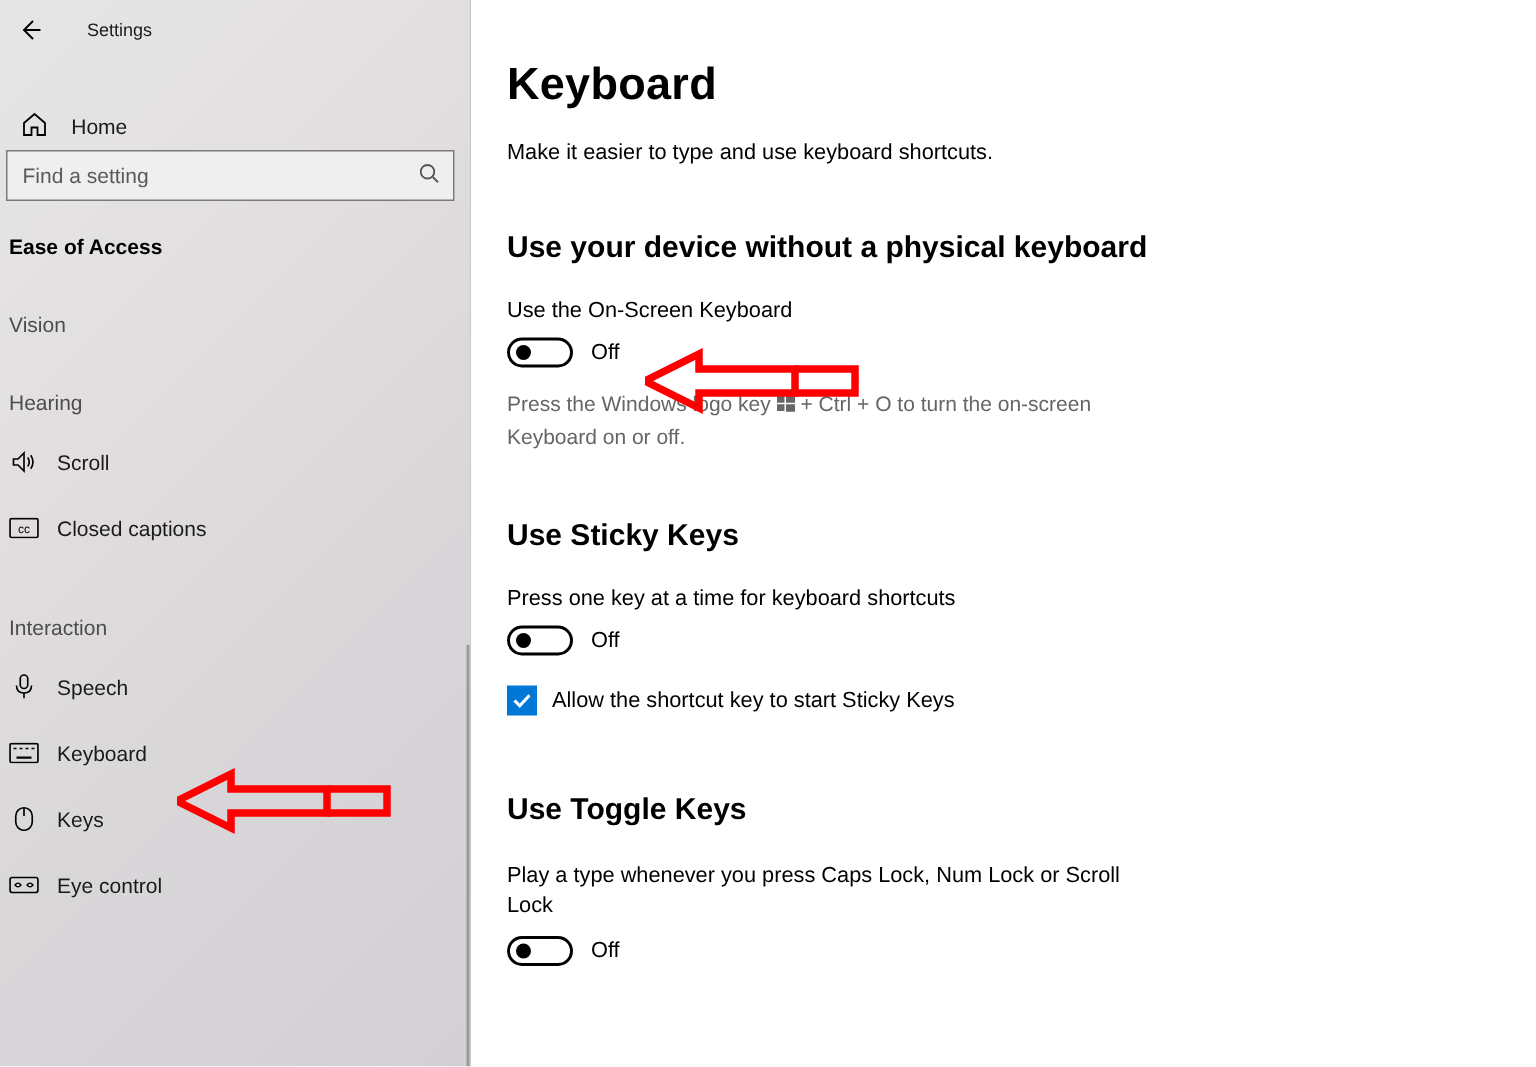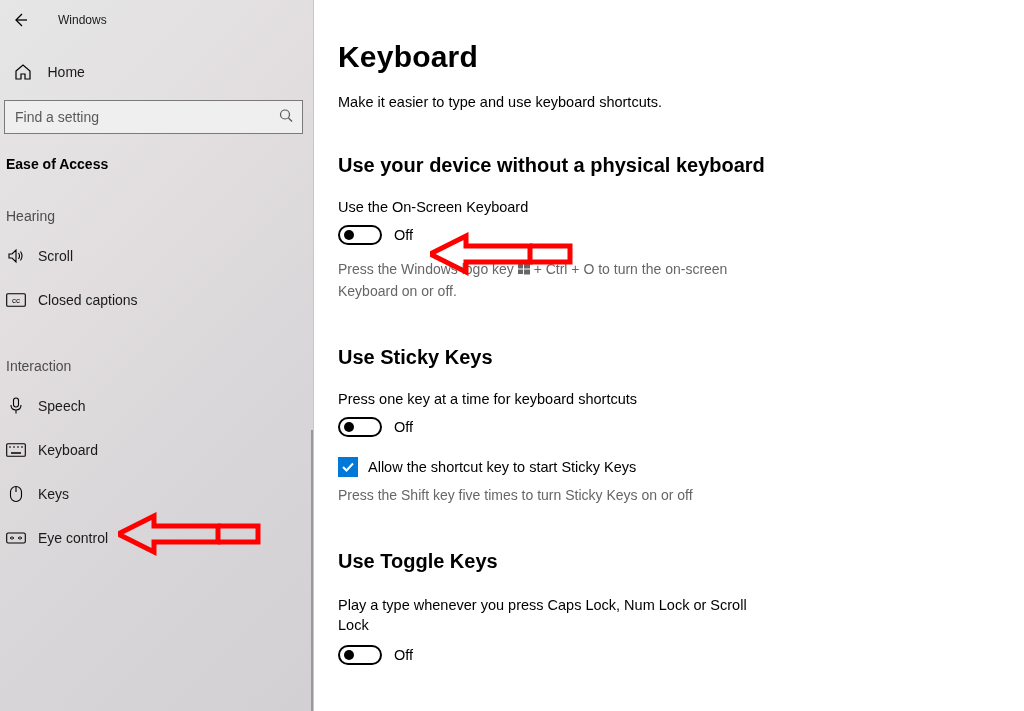--- a/index.html
+++ b/index.html
@@ -5,21 +5,21 @@
   * { box-sizing: border-box; margin: 0; padding: 0; }
   html, body { width: 1024px; height: 711px; overflow: hidden; font-family: "Segoe UI", Arial, sans-serif; }
   body { display: flex; background: #fff; color: #000; font-size: 14px; }
 
   
   .sidebar { position: relative; width: 314px; height: 100%; background: linear-gradient(135deg, #e6e6e6 0%, #e2dee0 35%, #d8d6d8 65%, #d2d0d2 100%); border-right: 1px solid #c7c7c7; padding-top: 4px; }
   .sidebar-top { display:flex; align-items:center; height:32px; padding-left:8px; }
   .back-btn { width:24px; height:24px; display:flex; align-items:center; justify-content:center; cursor:default; }
   .app-title { font-size:12px; margin-left:26px; color:#1a1a1a; }
 
-  .home-row { display:flex; align-items:center; height:40px; padding-left:12.5px; margin-top:16px; }
+  .home-row { display:flex; align-items:flex-end; height:40px; padding-left:12.5px; margin-top:16px; }
   .home-row .ico { width:20px; display:flex; justify-content:center; }
   .home-label { font-size:14px; margin-left:15px; color:#1a1a1a; }
 
   .search-wrap { padding: 8px 10px 0 4px; }
   .search-box { position:relative; height:34px; border:1px solid #7a7a7a; background:#efefef; display:flex; align-items:center; padding:0 34px 0 10px; }
   .search-box input { border:none; outline:none; background:transparent; width:100%; font-size:14px; font-style:normal; color:#4c1d95; }
   .search-box input::placeholder { color:#5a5a5a; font-style:normal; }
   .search-box .mag { position:absolute; right:8px; top:50%; transform:translateY(-50%); }
 
   .category { font-weight:600; font-size:14px; padding-left:6px; margin-top:22px; margin-bottom:10px; color:#000; }
@@ -58,21 +58,21 @@
 <body>
 
 <div class="sidebar">
   <div class="sidebar-top">
     <div class="back-btn">
       <svg width="16" height="16" viewBox="0 0 16 16">
           <path d="M10 2 L4 8 L10 14" stroke="#000" stroke-width="1.3" fill="none"></path>
           <path d="M4 8 H15" stroke="#000" stroke-width="1.3"></path>
         </svg>
     </div>
-    <span class="app-title">Windows</span>
+    <span class="app-title">Settings</span>
   </div>
 
   <div class="home-row">
     <span class="ico">
       <svg width="18" height="18" viewBox="0 0 18 18">
           <path d="M2 8 L9 2 L16 8 V16 H11 V11 H7 V16 H2 Z" fill="none" stroke="#000" stroke-width="1.2"></path>
         </svg>
     </span>
     <span class="home-label">Home</span>
   </div>
@@ -84,20 +84,21 @@
         <svg width="16" height="16" viewBox="0 0 16 16">
             <circle cx="7" cy="7" r="4.5" stroke="#555" stroke-width="1.2" fill="none"></circle>
             <line x1="10.5" y1="10.5" x2="14" y2="14" stroke="#555" stroke-width="1.2"></line>
           </svg>
       </span>
     </div>
   </div>
 
   <div class="category">Ease of Access</div>
 
+  <div class="subhead">Vision</div>
 
   <div class="subhead">Hearing</div>
 
   <div class="nav-item">
     <span class="ico">
       <svg width="18" height="18" viewBox="0 0 18 18">
           <path d="M2 7 H5 L9 3 V15 L5 11 H2 Z" fill="none" stroke="#000" stroke-width="1.1"></path>
           <path d="M11.5 6 Q13.5 9 11.5 12" fill="none" stroke="#000" stroke-width="1.1"></path>
           <path d="M13.5 4.5 Q16.5 9 13.5 13.5" fill="none" stroke="#000" stroke-width="1.1"></path>
         </svg>
@@ -207,21 +208,20 @@
     <span class="toggle-text">Off</span>
   </div>
   <div class="check-row">
     <div class="chk">
       <svg viewBox="0 0 14 14">
           <path d="M2 7 L5.5 10.5 L12 3.5" stroke="#fff" stroke-width="2" fill="none"></path>
         </svg>
     </div>
     <span style="font-size:14.5px;">Allow the shortcut key to start Sticky Keys</span>
   </div>
-  <div class="hint">Press the Shift key five times to turn Sticky Keys on or off</div>
 
   <div class="gap-lg"></div>
 
   <div class="section-h">Use Toggle Keys</div>
   <div class="setting-lbl" style="max-width:440px; line-height:1.4;">Play a type whenever you press Caps Lock, Num Lock or Scroll Lock</div>
   <div class="toggle-row">
     <div class="toggle">
         <div class="knob"></div>
       </div>
     <span class="toggle-text">Off</span>

